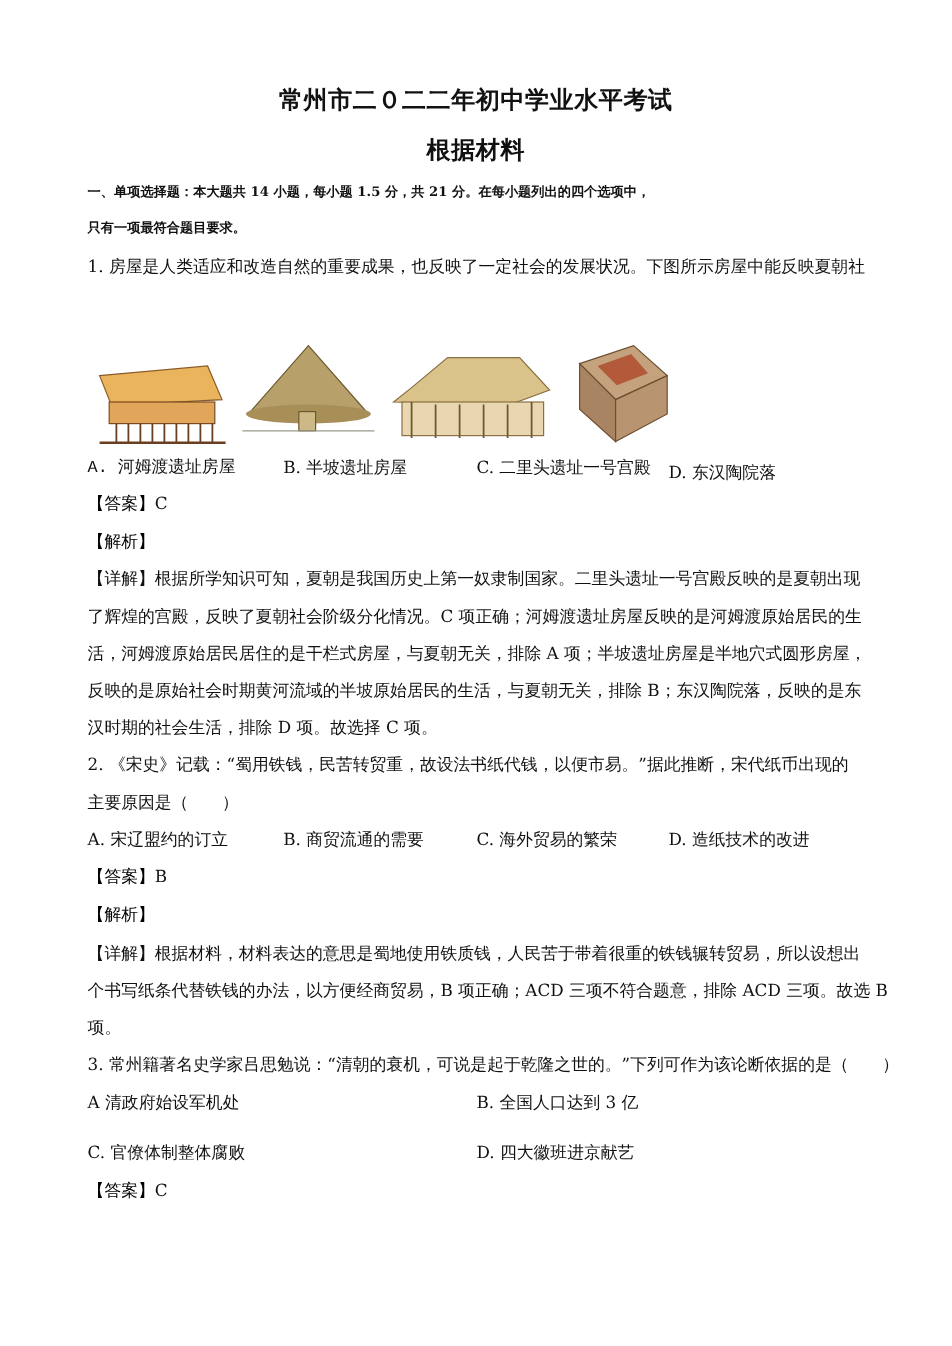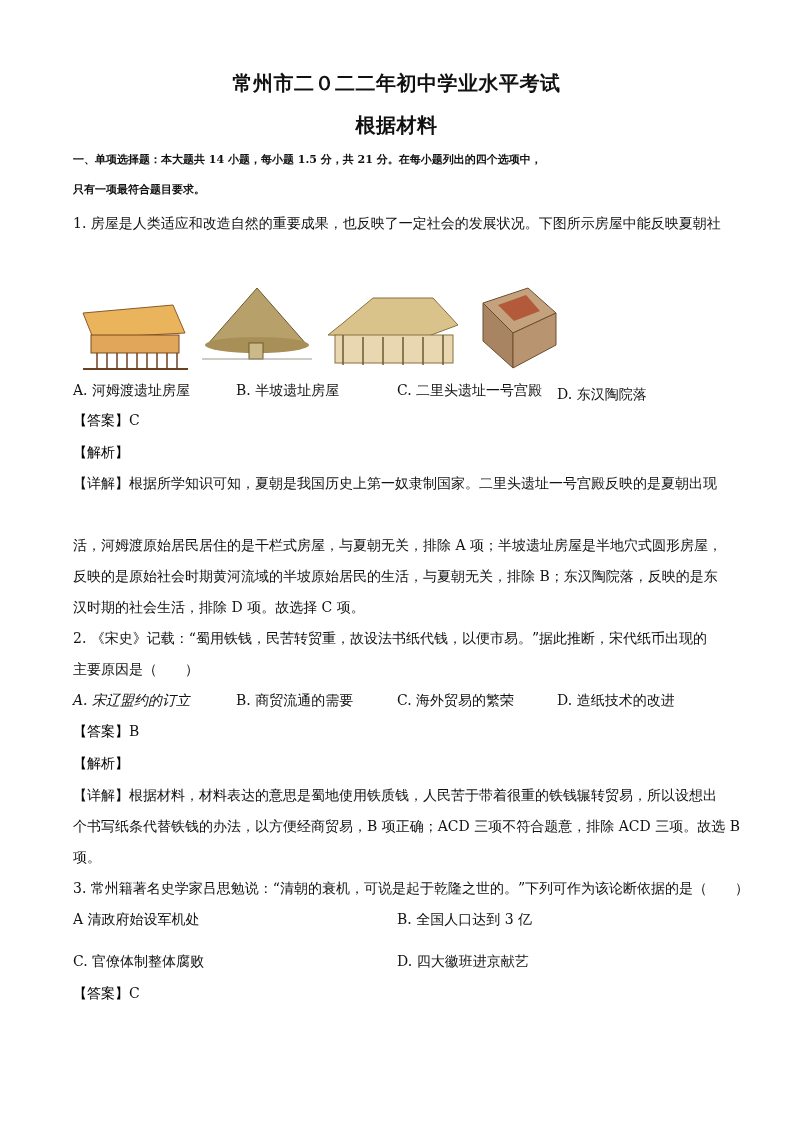--- a/index.html
+++ b/index.html
@@ -70,36 +70,37 @@
   </div>
   <div class="pic" style="left:468px;width:92px;">
     <svg viewBox="0 0 92 90">
       <polygon points="15,20 60,5 88,30 45,50" fill="#c4a27e" stroke="#6e4e30"></polygon>
       <polygon points="15,20 45,50 45,85 15,58" fill="#a88462" stroke="#6e4e30"></polygon>
       <polygon points="45,50 88,30 88,62 45,85" fill="#b89470" stroke="#6e4e30"></polygon>
       <polygon points="30,22 58,12 72,28 46,38" fill="#b35a3a"></polygon>
     </svg>
   </div>
 
-  <div class="opt" style="left:73px;top:380px;">A. 河姆渡遗址房屋</div>
+  <div class="opt" style="left:73px;top:380px;font-family:Liberation Mono, monospace;">A. 河姆渡遗址房屋</div>
   <div class="opt" style="left:236px;top:380px;">B. 半坡遗址房屋</div>
   <div class="opt" style="left:397px;top:380px;">C. 二里头遗址一号宫殿</div>
   <div class="opt" style="left:557px;top:384px;">D. 东汉陶院落</div>
 
   <div class="line" style="top:410px;"><span class="tag">【答案】</span><span>C</span></div>
   <div class="line" style="top:442px;"><span class="tag">【解析】</span></div>
   <div class="line" style="top:473px;"><span>【详解】</span><span>根据所学知识可知，夏朝是我国历史上第一奴隶制国家。二里头遗址一号宫殿反映的是夏朝出现</span></div>
+  <div class="line" style="top:504px;">了辉煌的宫殿，反映了夏朝社会阶级分化情况。C 项正确；河姆渡遗址房屋反映的是河姆渡原始居民的生</div>
   <div class="line" style="top:535px;">活，河姆渡原始居民居住的是干栏式房屋，与夏朝无关，排除 A 项；半坡遗址房屋是半地穴式圆形房屋，</div>
   <div class="line" style="top:566px;">反映的是原始社会时期黄河流域的半坡原始居民的生活，与夏朝无关，排除 B；东汉陶院落，反映的是东</div>
   <div class="line" style="top:597px;">汉时期的社会生活，排除 D 项。故选择 C 项。</div>
 
   <div class="line" style="top:628px;">2. 《宋史》记载：“蜀用铁钱，民苦转贸重，故设法书纸代钱，以便市易。”据此推断，宋代纸币出现的</div>
   <div class="line" style="top:659px;">主要原因是（　　）</div>
 
-  <div class="opt" style="left:73px;top:690px;font-style:italic;">A. 宋辽盟约的订立</div>
+  <div class="opt" style="left:73px;top:690px;">A. 宋辽盟约的订立</div>
   <div class="opt" style="left:236px;top:690px;">B. 商贸流通的需要</div>
   <div class="opt" style="left:397px;top:690px;">C. 海外贸易的繁荣</div>
   <div class="opt" style="left:557px;top:690px;">D. 造纸技术的改进</div>
 
   <div class="line" style="top:721px;"><span class="tag">【答案】</span><span>B</span></div>
   <div class="line" style="top:753px;"><span class="tag">【解析】</span></div>
   <div class="line" style="top:785px;"><span>【详解】</span><span>根据材料，材料表达的意思是蜀地使用铁质钱，人民苦于带着很重的铁钱辗转贸易，所以设想出</span></div>
   <div class="line" style="top:816px;">个书写纸条代替铁钱的办法，以方便经商贸易，B 项正确；ACD 三项不符合题意，排除 ACD 三项。故选 B</div>
   <div class="line" style="top:847px;">项。</div>
 

